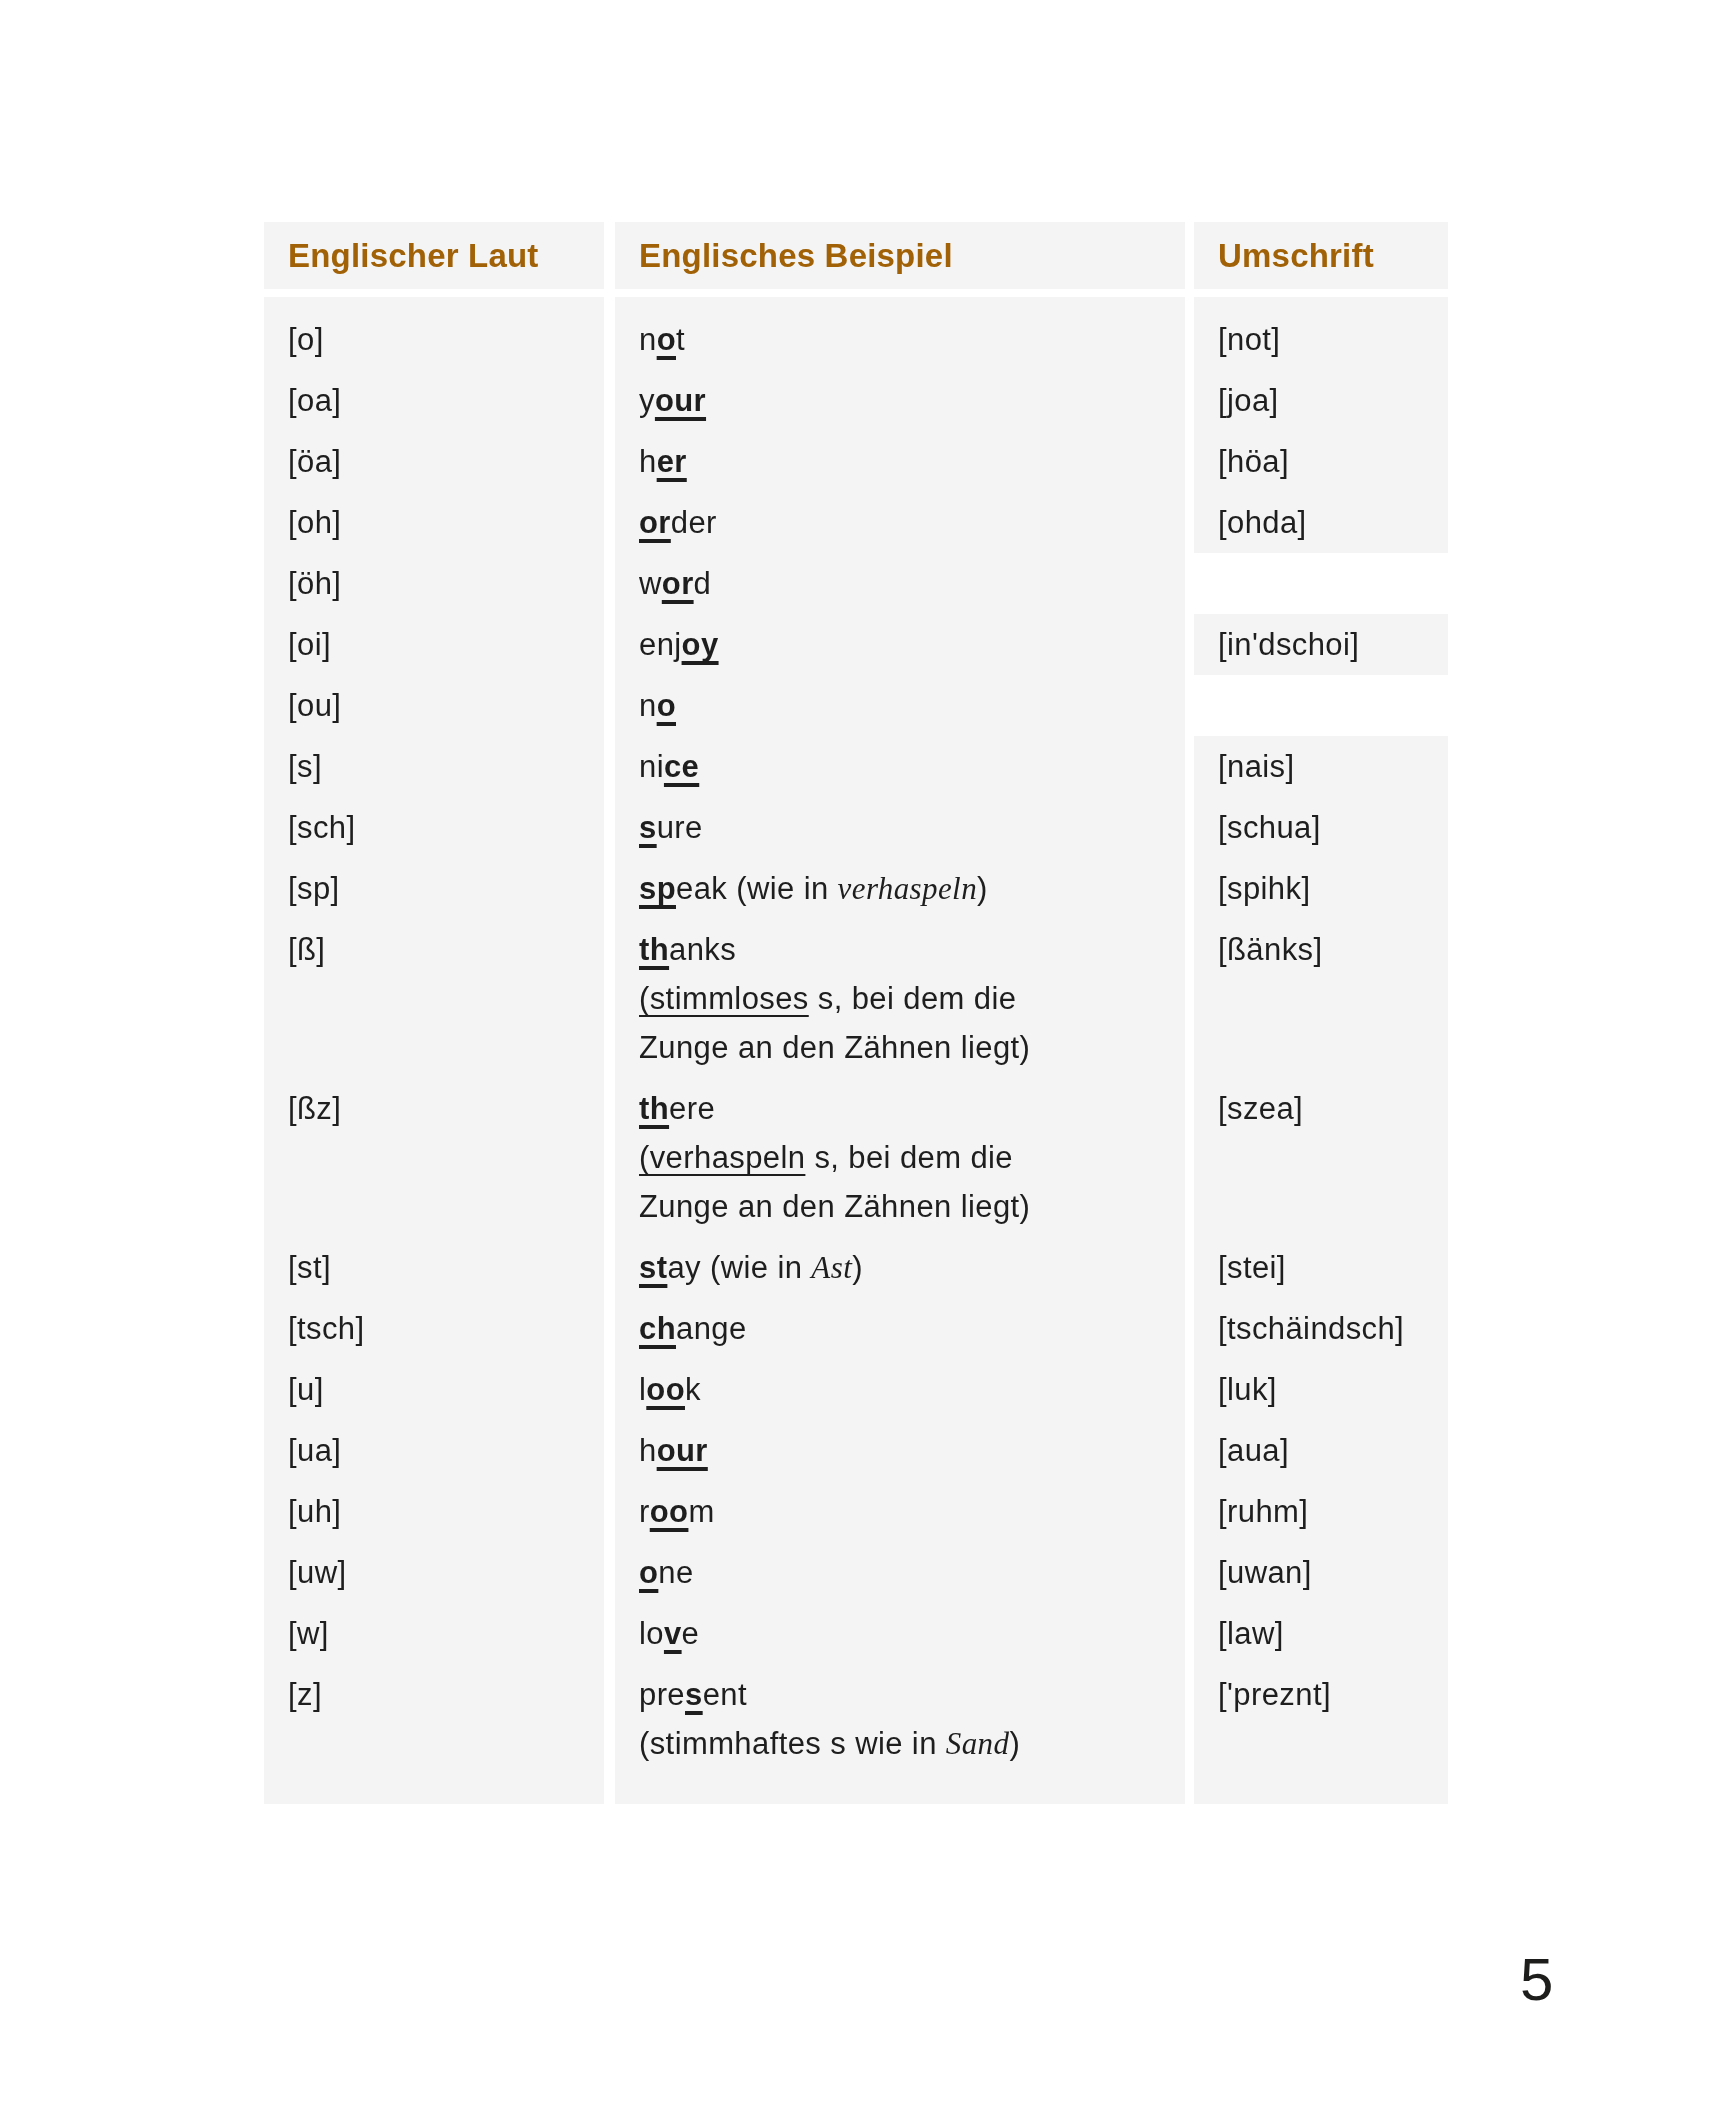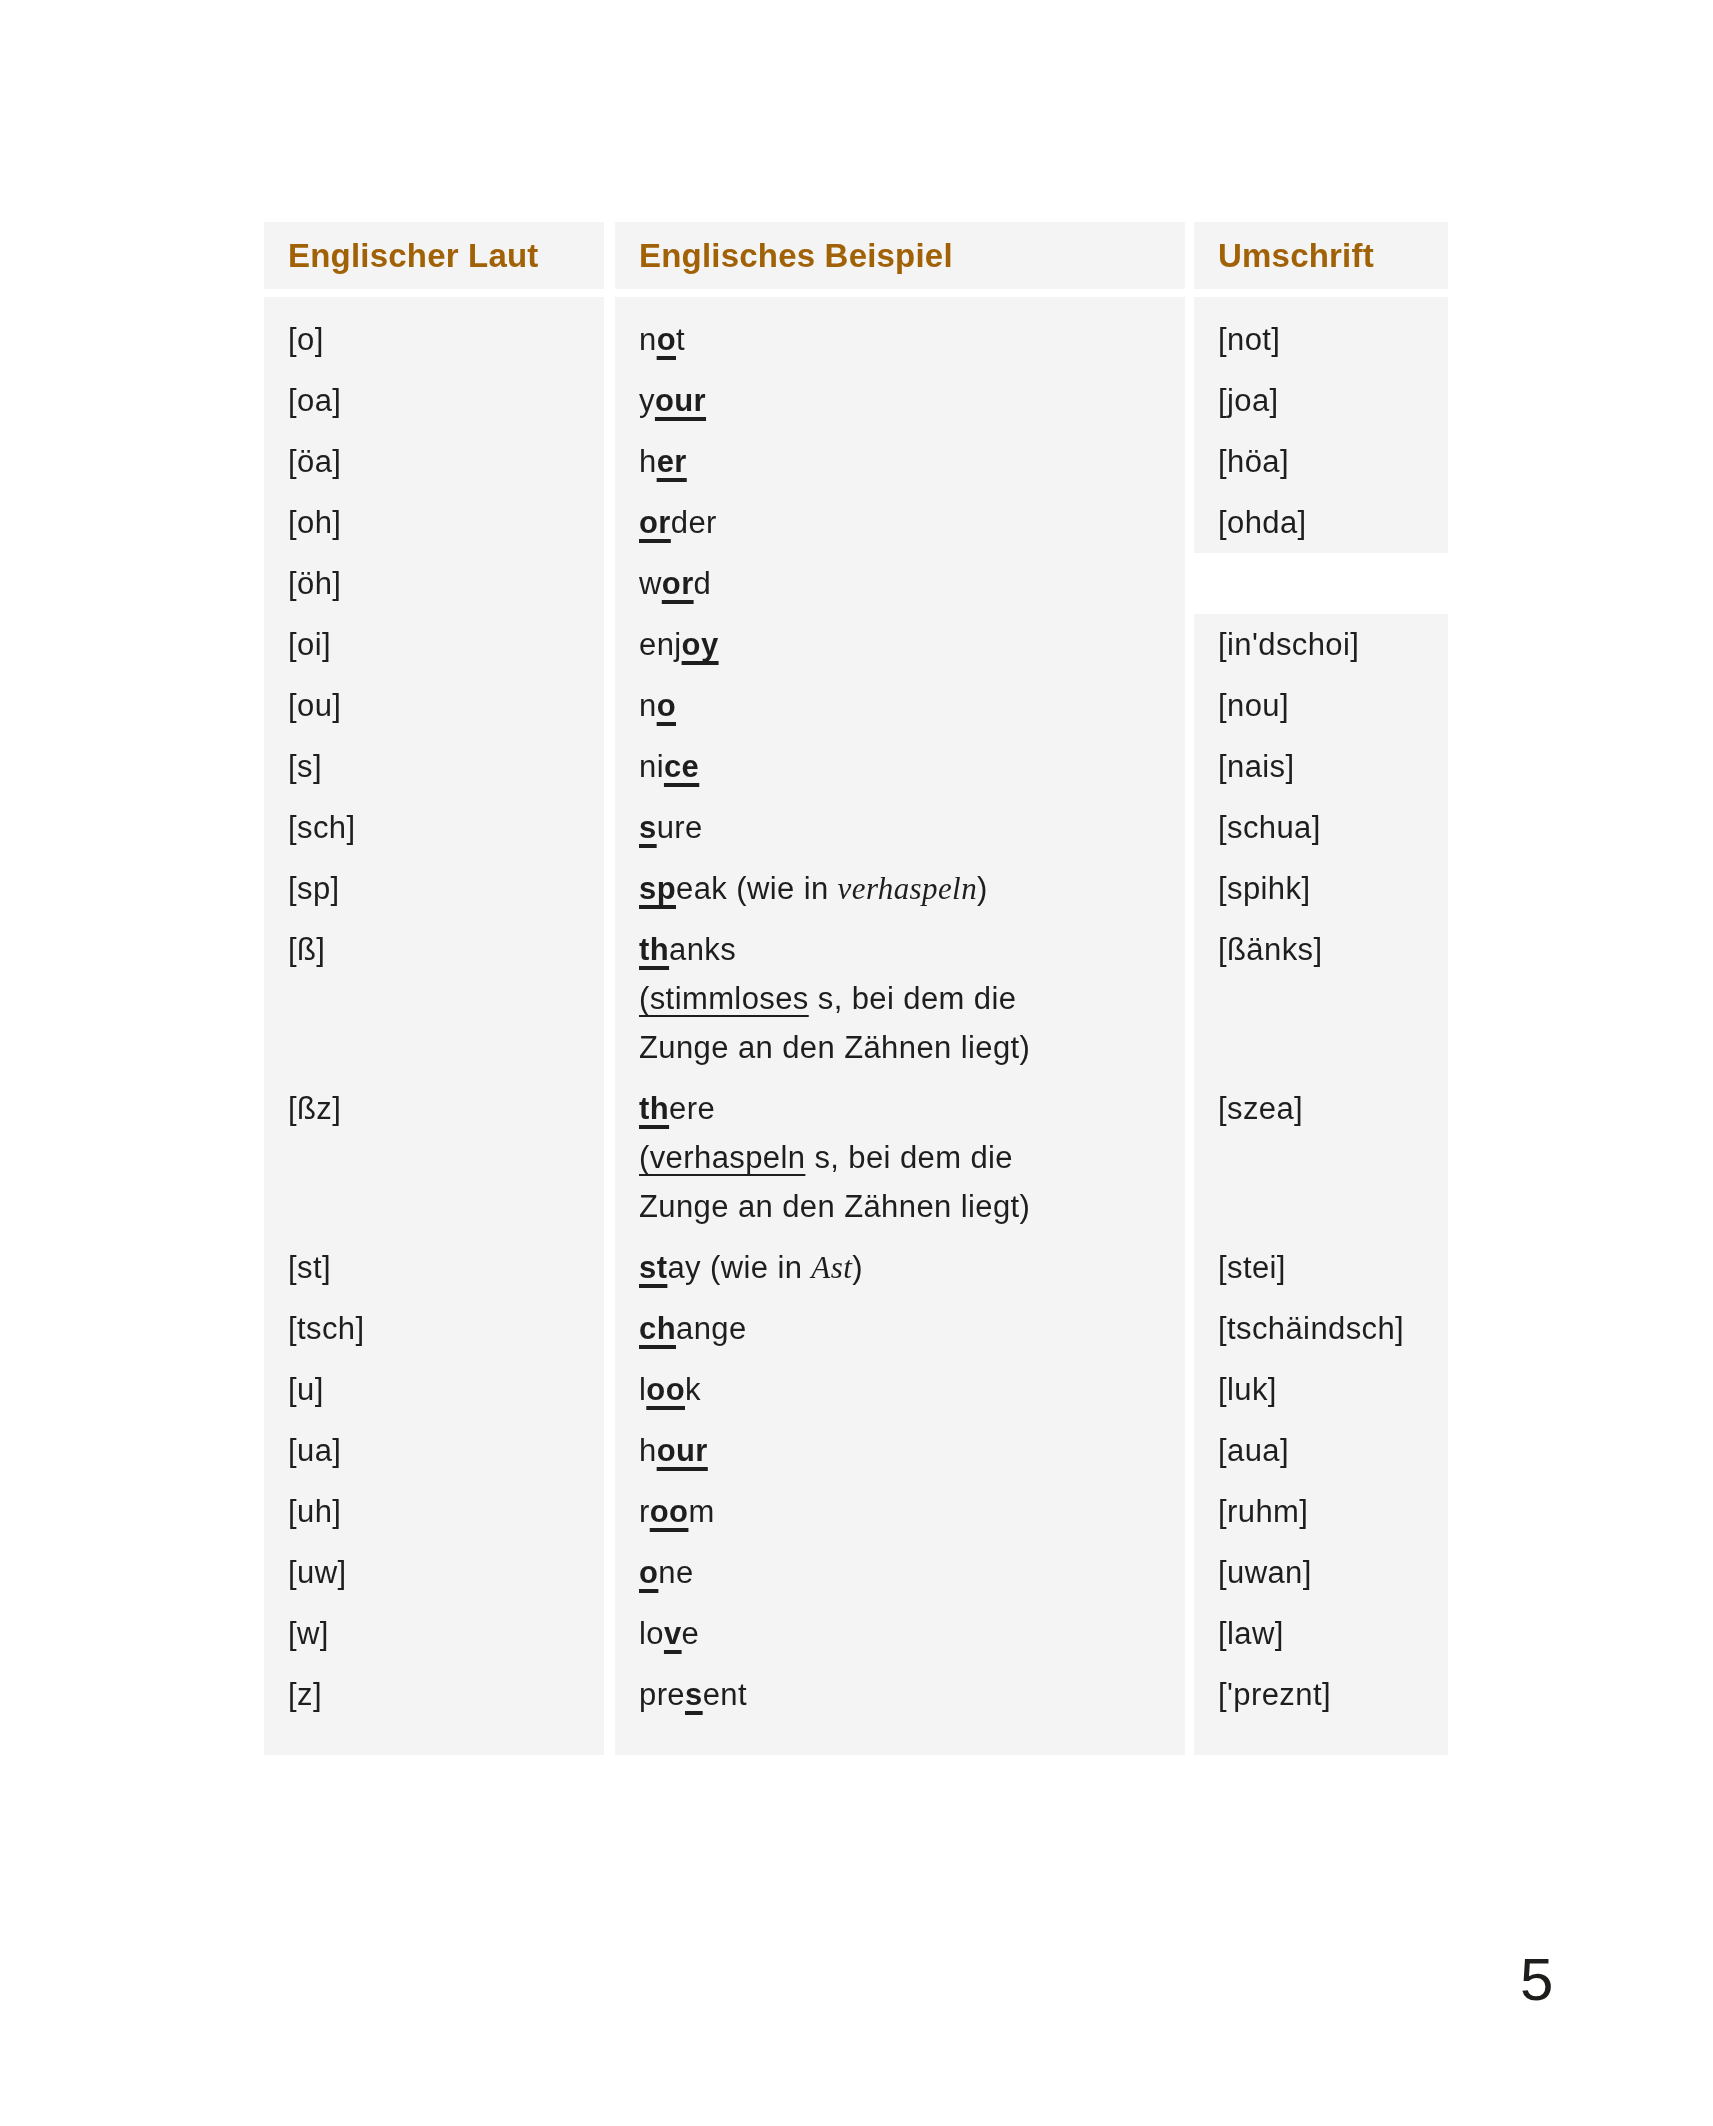--- a/index.html
+++ b/index.html
@@ -113,21 +113,20 @@
         <div class="gut"></div>
         <div class="cell">[in'dschoi]</div>
       </div>
       <div class="trow">
         <div class="cell">[ou]</div>
         <div class="gut"></div>
         <div class="cell">
           <div><span class="seg">n</span><span class="seg bu">o</span></div>
         </div>
         <div class="gut"></div>
-        <div class="cell">[nou]</div>
       </div>
       <div class="trow">
         <div class="cell">[s]</div>
         <div class="gut"></div>
         <div class="cell">
           <div><span class="seg">ni</span><span class="seg bu">ce</span></div>
         </div>
         <div class="gut"></div>
         <div class="cell">[nais]</div>
       </div>
@@ -232,20 +231,21 @@
           <div><span class="seg">lo</span><span class="seg bu">v</span><span class="seg">e</span></div>
         </div>
         <div class="gut"></div>
         <div class="cell">[law]</div>
       </div>
       <div class="trow">
         <div class="cell">[z]</div>
         <div class="gut"></div>
         <div class="cell">
           <div><span class="seg">pre</span><span class="seg bu">s</span><span class="seg">ent</span></div>
+          <div><span class="seg">(stimmhaftes s wie in </span><span class="seg i">Sand</span><span class="seg">)</span></div>
         </div>
         <div class="gut"></div>
         <div class="cell">['preznt]</div>
       </div>
       <div class="trow pad pad-bottom">
         <div class="cell"></div>
         <div class="gut"></div>
         <div class="cell"></div>
         <div class="gut"></div>
         <div class="cell"></div>

